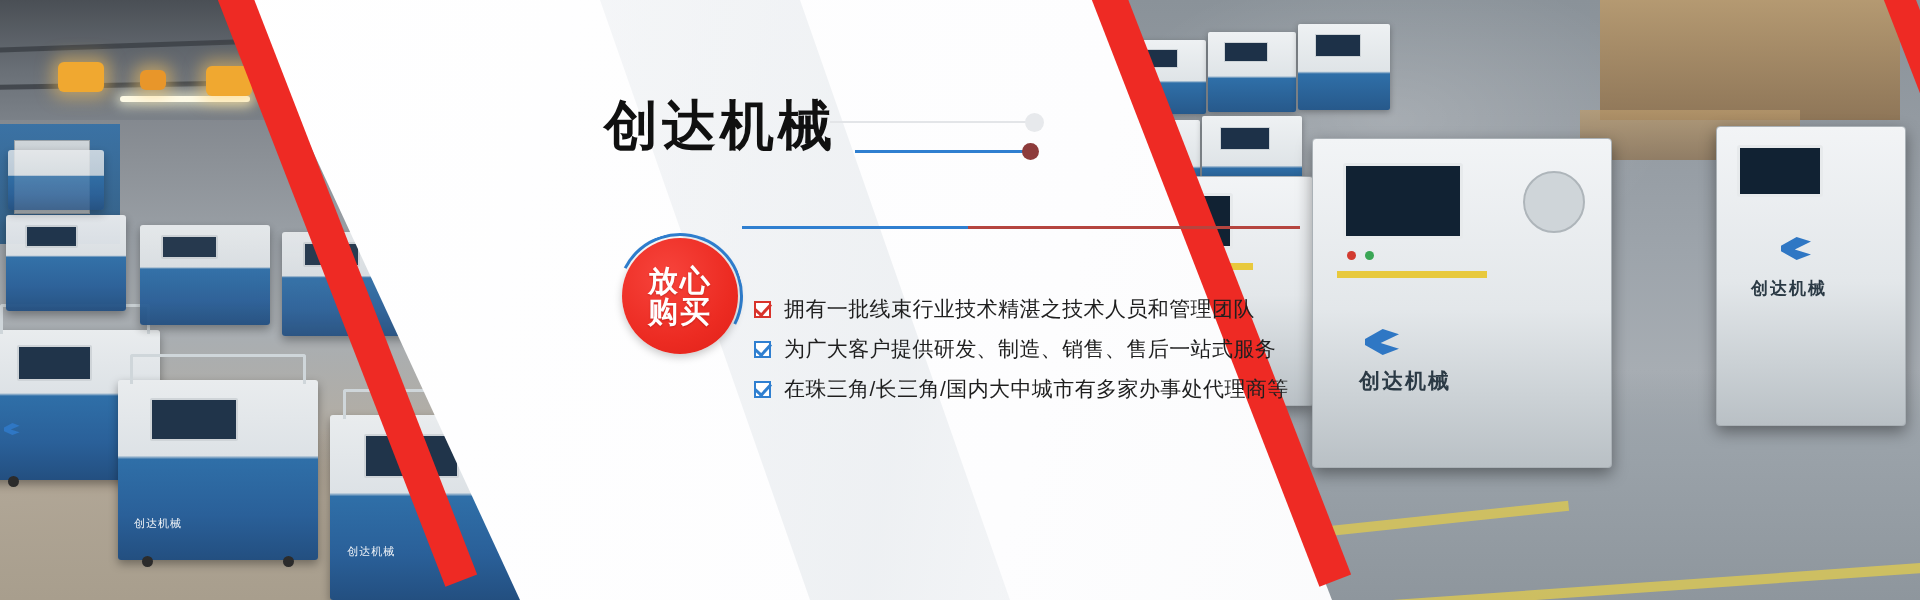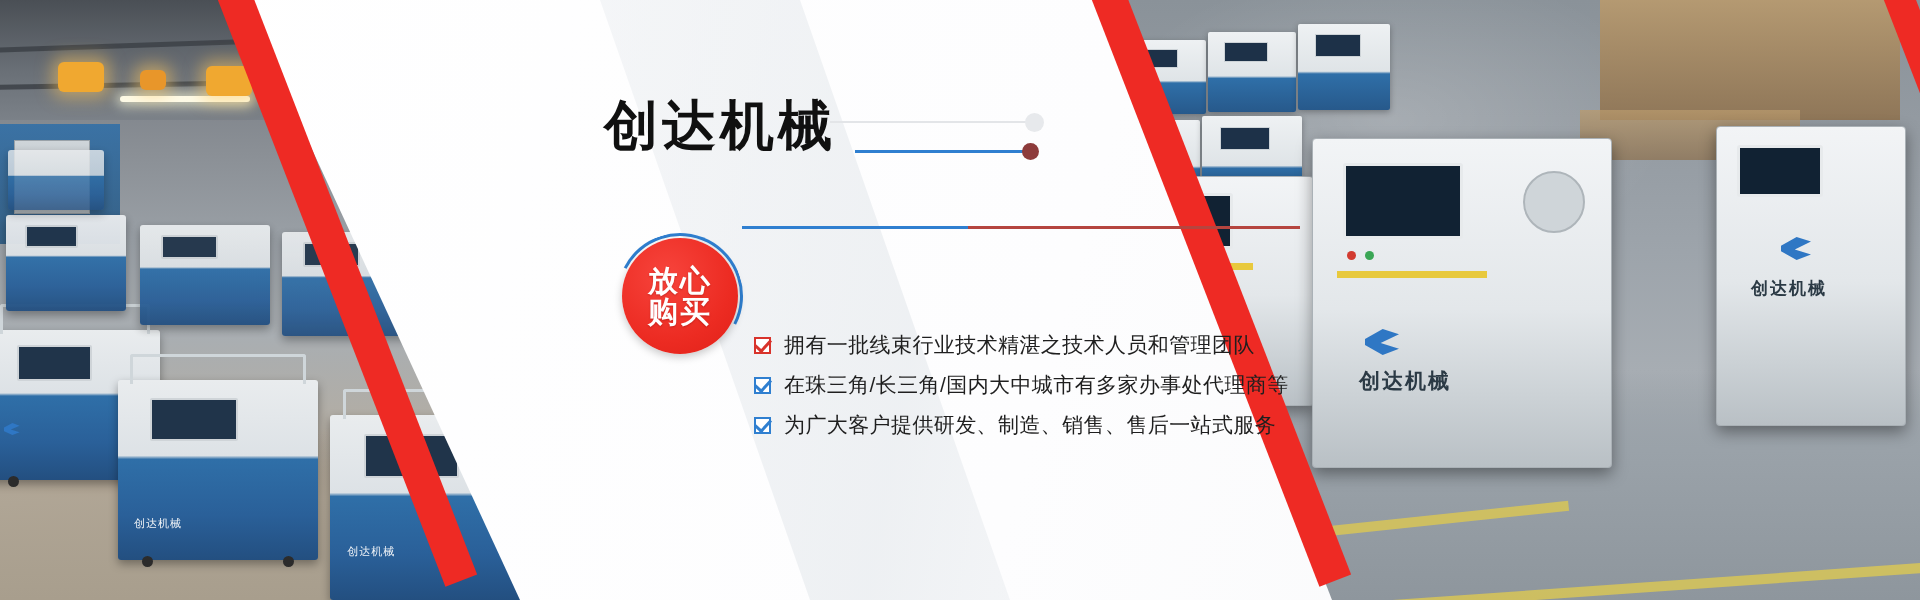--- a/index.html
+++ b/index.html
@@ -125,21 +125,21 @@
     position:absolute; left:617px; top:233px; width:126px; height:126px; border-radius:50%;
     border:3px solid transparent; border-top-color:#2f7fd0; border-right-color:#2f7fd0;
     transform:rotate(-18deg); z-index:8;
   }
   .badge span {
     color:#fff; font-size:30px; font-weight:bold; line-height:1.05; letter-spacing:2px;
     text-shadow:0 1px 2px rgba(120,0,0,.35);
   }
 
   
-  .bullets { position:absolute; left:754px; top:290px;margin-top:36px; }
+  .bullets { position:absolute; left:754px; top:290px; }
   .bullet { display:flex; align-items:center; height:38px; margin-bottom:2px; }
   .chk {
     width:17px; height:17px; border:2px solid #2f7fd0; position:relative; flex:0 0 auto; margin-right:13px;
     background:#fff;
   }
   .chk.red { border-color:#d8332b; }
   .chk::after {
     content:""; position:absolute; left:2px; top:-3px; width:7px; height:13px;
     border:solid #2f7fd0; border-width:0 3.5px 3.5px 0; transform:rotate(42deg);
   }
@@ -270,22 +270,22 @@
       <span>购买</span>
     </div>
 
     <div class="bullets">
       <div class="bullet">
         <span class="chk red"></span>
         <span class="bullet-text">拥有一批线束行业技术精湛之技术人员和管理团队</span>
       </div>
       <div class="bullet">
         <span class="chk"></span>
-        <span class="bullet-text">在珠三角/长三角/国内大中城市有多家办事处代理商等</span>
+        <span class="bullet-text">为广大客户提供研发、制造、销售、售后一站式服务</span>
       </div>
       <div class="bullet">
         <span class="chk"></span>
-        <span class="bullet-text">为广大客户提供研发、制造、销售、售后一站式服务</span>
+        <span class="bullet-text">在珠三角/长三角/国内大中城市有多家办事处代理商等</span>
       </div>
     </div>
 
   </div>
 </div>
 
 </body></html>

